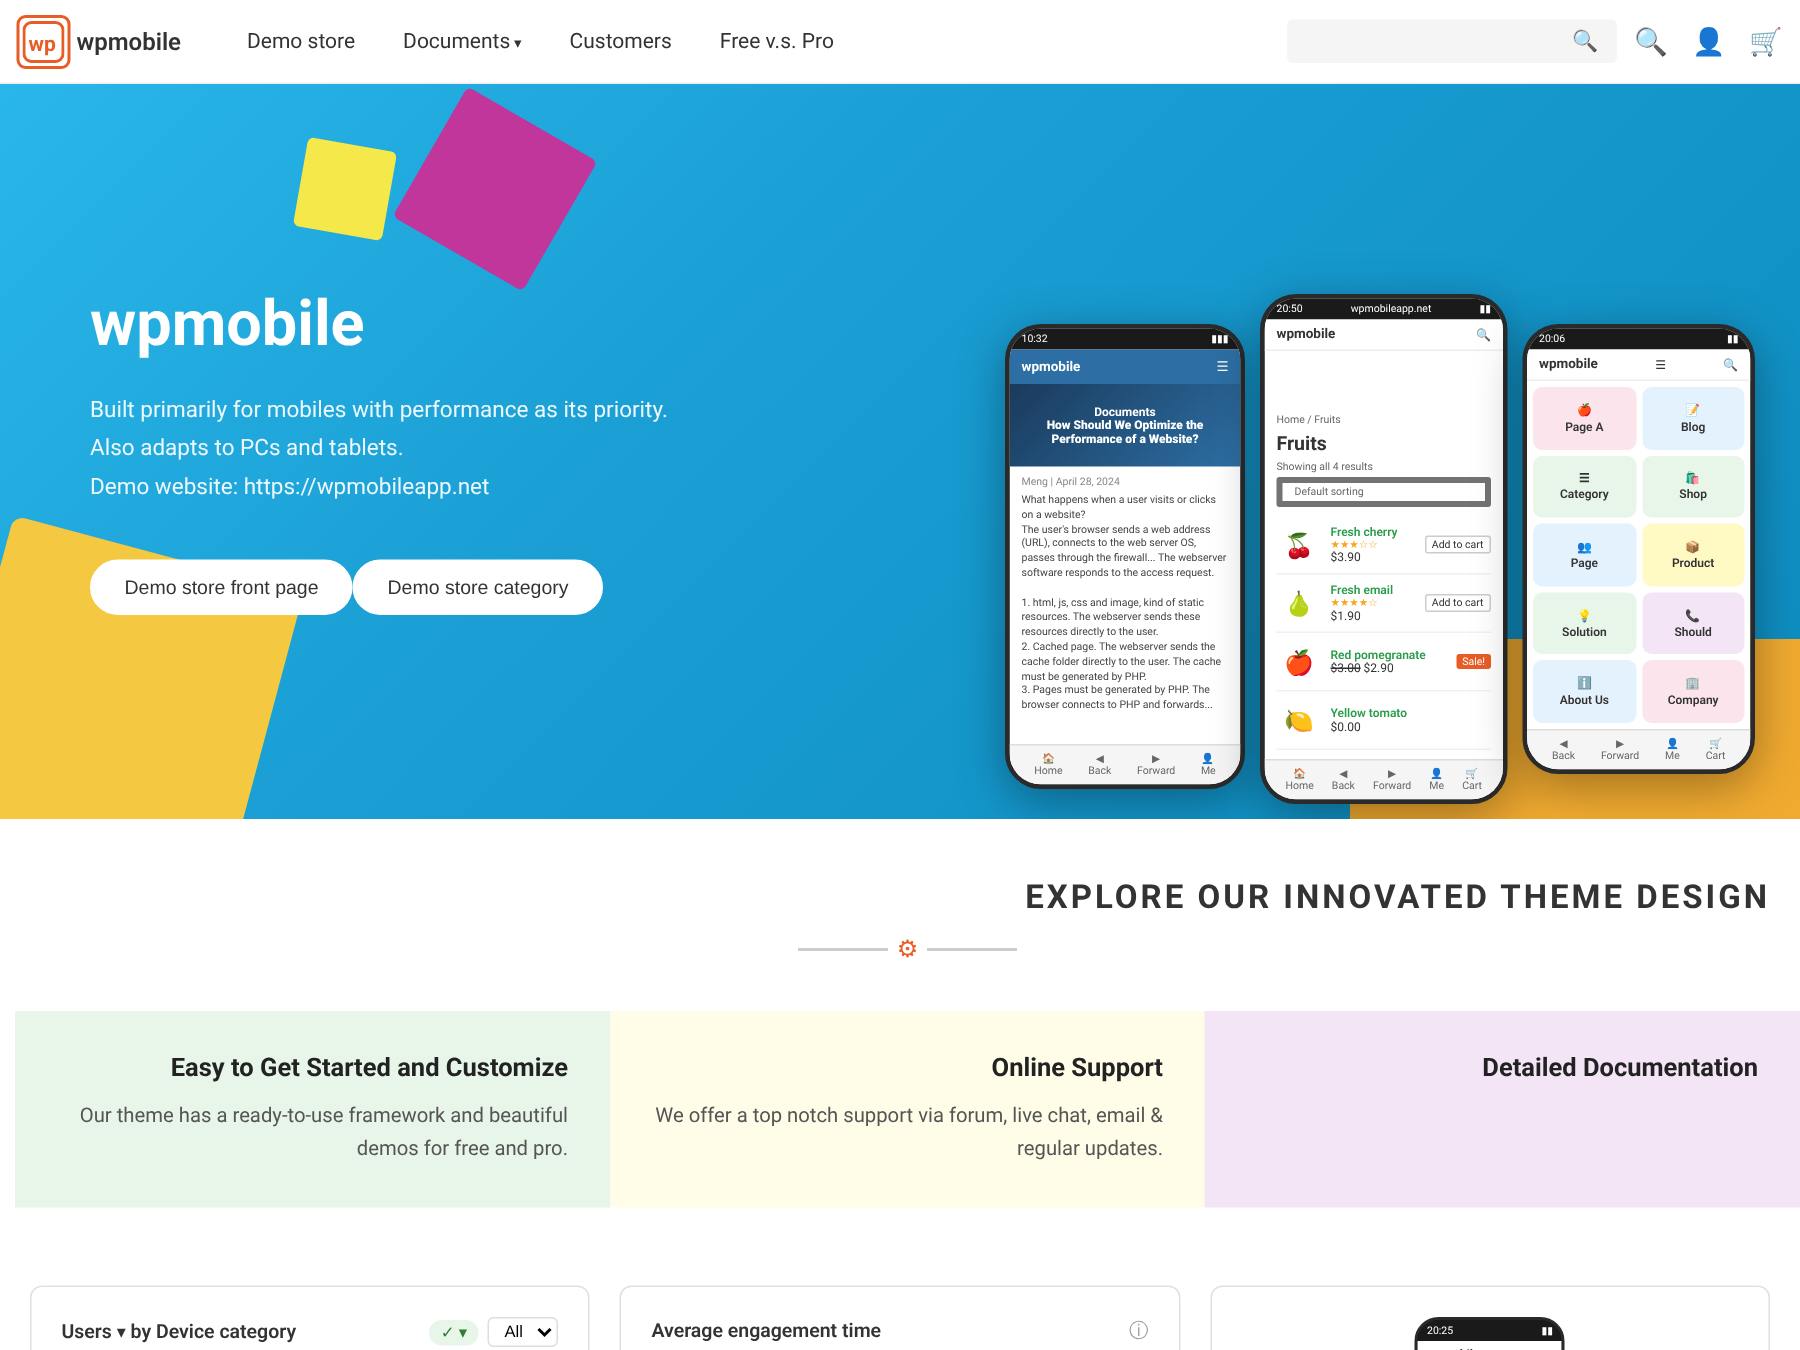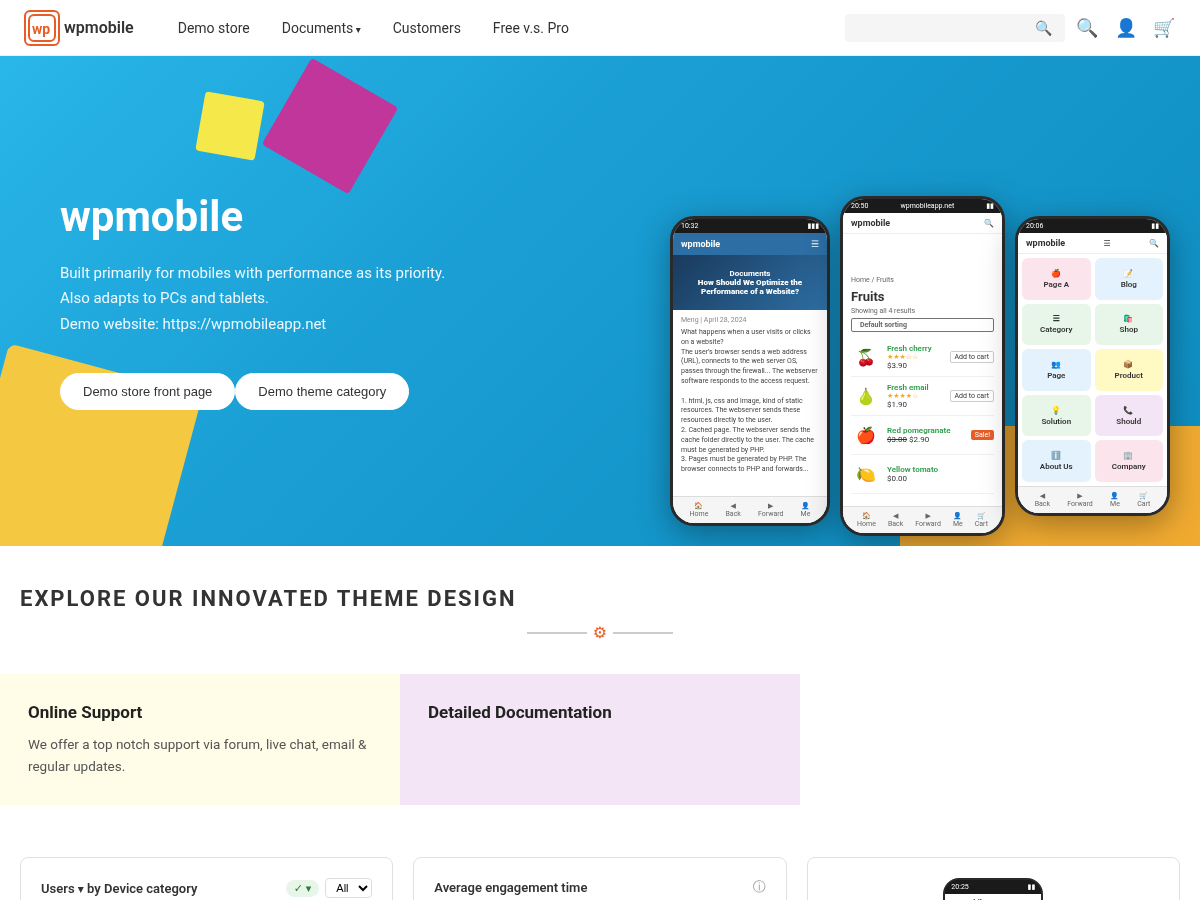--- a/index.html
+++ b/index.html
@@ -2,21 +2,21 @@
 <html><head>
   <meta charset="utf-8">
   <style>
     * { margin: 0; padding: 0; box-sizing: border-box; }
     body { font-family: -apple-system, BlinkMacSystemFont, 'Segoe UI', Roboto, sans-serif; font-size: 14px; color: #333; overflow-x: hidden; }
 
     
     .header {
       display: flex;
       align-items: center;
-      padding: 0 24px;
+      padding: 0 11px;
       height: 56px;
       background: #fff;
       border-bottom: 1px solid #eee;
       position: relative;
       z-index: 100;
     }
     .logo {
       display: flex;
       align-items: center;
       gap: 4px;
@@ -209,21 +209,21 @@
     .p1-meta { font-size: 7px; color: #888; margin-bottom: 4px; }
     .p1-body { font-size: 7px; color: #444; line-height: 1.4; }
     .p1-footer { background: #f5f5f5; padding: 5px 8px; display: flex; justify-content: space-around; border-top: 1px solid #ddd; }
     .p1-footer-item { font-size: 7px; color: #666; text-align: center; }
 
     
     .p2-header { background: #fff; padding: 5px 8px; display: flex; justify-content: space-between; align-items: center; border-bottom: 1px solid #eee; }
     .p2-breadcrumb { font-size: 7px; color: #666; padding: 3px 8px; margin-top: 39px; }
     .p2-title { font-size: 13px; font-weight: bold; color: #333; padding: 2px 8px; }
     .p2-results { font-size: 7px; color: #666; padding: 1px 8px; }
-    .p2-sort { font-size: 7px; color: #666; padding: 2px 8px; border: 1px solid #737373; margin: 2px 8px; border-radius: 2px; font-weight: bold; }
+    .p2-sort { font-size: 7px; color: #666; padding: 2px 8px; border: 4px solid #737373; margin: 2px 8px; border-radius: 2px; }
     .p2-products { flex: 1; overflow: hidden; padding: 4px 8px; }
     .p2-product { display: flex; align-items: center; gap: 6px; padding: 4px 0; border-bottom: 1px solid #f0f0f0; }
     .p2-product-img { width: 30px; height: 30px; border-radius: 4px; display: flex; align-items: center; justify-content: center; font-size: 16px; }
     .p2-product-info { flex: 1; }
     .p2-product-name { font-size: 8px; font-weight: 600; color: #2a9d4a; }
     .p2-product-stars { color: #f5a623; font-size: 7px; }
     .p2-product-price { font-size: 8px; color: #333; }
     .p2-product-btn { font-size: 7px; background: #fff; border: 1px solid #ccc; border-radius: 2px; padding: 1px 4px; cursor: pointer; }
     .p2-footer { background: #f5f5f5; padding: 5px 8px; display: flex; justify-content: space-around; border-top: 1px solid #ddd; }
     .p2-footer-item { font-size: 7px; color: #666; text-align: center; }
@@ -232,21 +232,22 @@
     .p3-header { background: #fff; padding: 5px 8px; display: flex; justify-content: space-between; align-items: center; border-bottom: 1px solid #eee; font-size: 8px; }
     .p3-grid { display: grid; grid-template-columns: 1fr 1fr; gap: 4px; padding: 4px; flex: 1; overflow: hidden; }
     .p3-grid-item { border-radius: 6px; display: flex; align-items: center; justify-content: center; padding: 6px; font-size: 8px; font-weight: 600; flex-direction: column; gap: 2px; }
     .p3-footer { background: #f5f5f5; padding: 5px 8px; display: flex; justify-content: space-around; border-top: 1px solid #ddd; }
     .p3-footer-item { font-size: 7px; color: #666; text-align: center; }
 
     
     .explore-section {
       background: #fff;
       padding: 40px 20px 20px;
-      text-align: left;
+      text-align: right;
+      margin-left: 10px;
     }
     .explore-title {
       font-size: 22px;
       font-weight: 700;
       letter-spacing: 2px;
       color: #333;
       text-transform: uppercase;
       margin-bottom: 12px;
     }
     .explore-divider {
@@ -387,21 +388,21 @@
   </div>
   <div class="hero-content">
     <h1 class="hero-title">wpmobile</h1>
     <p class="hero-desc">
       <span>Built primarily for mobiles with performance as its priority.</span><br>
       <span>Also adapts to PCs and tablets.</span><br>
       <span>Demo website: https://wpmobileapp.net</span>
     </p>
     <div class="hero-buttons">
       <button class="btn-outline">Demo store front page</button>
-      <button class="btn-outline">Demo theme category</button>
+      <button class="btn-outline">Demo store category</button>
     </div>
   </div>
 
   <div class="hero-phones">
 
     <div class="phone-mockup phone-1">
       <div class="phone-screen">
         <div class="phone-statusbar">
           <span>10:32</span>
           <span>▮▮▮</span>
@@ -560,20 +561,24 @@
 
 <section class="explore-section">
   <h2 class="explore-title">EXPLORE OUR INNOVATED THEME DESIGN</h2>
   <div class="explore-divider">
     <div class="explore-divider-line"></div>
     <span class="explore-divider-icon">⚙</span>
     <div class="explore-divider-line"></div>
   </div>
 
   <div class="feature-cards">
+    <div class="feature-card feature-card-1">
+      <h3 class="feature-card-title">Easy to Get Started and Customize</h3>
+      <p class="feature-card-desc">Our theme has a ready-to-use framework and beautiful demos for free and pro.</p>
+    </div>
     <div class="feature-card feature-card-2">
       <h3 class="feature-card-title">Online Support</h3>
       <p class="feature-card-desc">We offer a top notch support via forum, live chat, email &amp; regular updates.</p>
     </div>
     <div class="feature-card feature-card-3">
       <h3 class="feature-card-title">Detailed Documentation</h3>
     </div>
   </div>
 </section>
 

